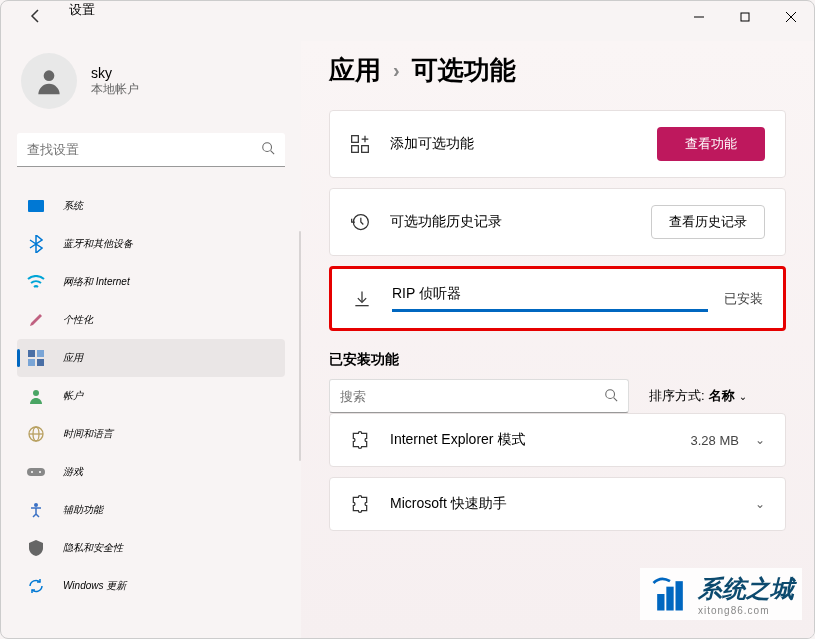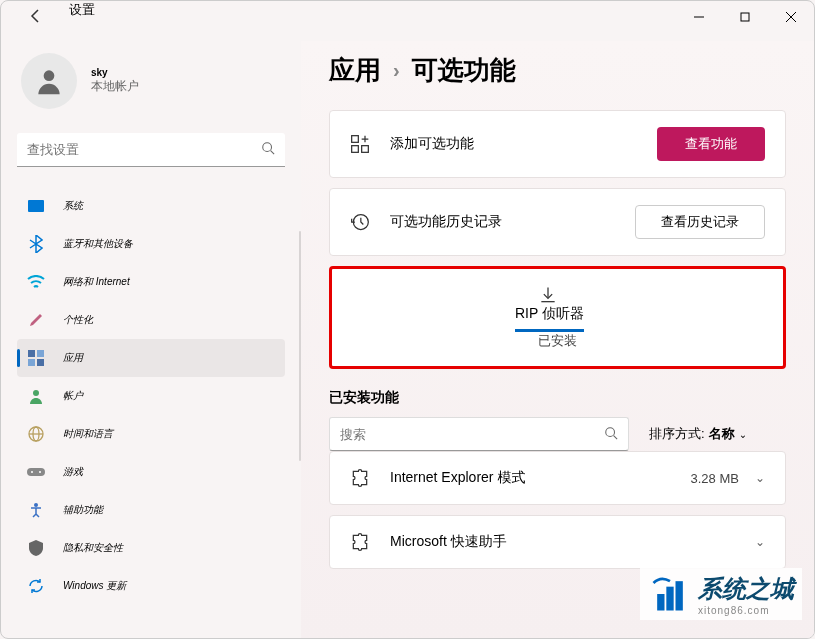--- a/index.html
+++ b/index.html
@@ -8,41 +8,41 @@
 .back-btn { width: 30px; height: 30px; display: flex; align-items: center; justify-content: center; font-size: 16px; cursor: pointer; }
 .app-title { font-size: 13px; margin-left: 18px; }
 .win-controls { position: absolute; top: 0; right: 0; display: flex; }
 .win-btn { width: 46px; height: 32px; display: flex; align-items: center; justify-content: center; font-size: 11px; cursor: pointer; }
 .win-btn svg { width: 10px; height: 10px; }
 .content-area { display: flex; height: calc(100% - 40px); }
 .sidebar { width: 300px; padding: 8px 16px 0 16px; position: relative; }
 .user-block { display: flex; align-items: center; margin-bottom: 20px; padding: 4px; }
 .avatar { width: 56px; height: 56px; border-radius: 50%; background: #e8e8e8; display: flex; align-items: center; justify-content: center; margin-right: 14px; }
 .avatar svg { width: 32px; height: 32px; fill: #666; }
-.user-name { font-size: 10px; font-weight: 700; }
+.user-name { font-size: 14px; font-weight: 400; }
 .user-sub { font-size: 12px; color: #666; }
 .search-box { display: flex; align-items: center; height: 34px; background: #fff; border-bottom: 1px solid #999; padding: 0 10px; margin-bottom: 20px; border-radius: 3px 3px 0 0; }
 .search-box input { flex: 1; border: none; outline: none; font-size: 13px; background: transparent; }
 .search-icon { font-size: 13px; color: #666; }
 .nav-list { list-style: none; }
 .nav-item { display: flex; align-items: center; height: 38px; padding: 0 10px; font-size: 10px; cursor: pointer; border-radius: 4px; position: relative; font-style: italic; }
 .nav-item .nicn { width: 18px; height: 18px; margin-right: 18px; display: flex; align-items: center; justify-content: center; font-size: 14px; }
 .nav-item.active { background: #eae6e6; }
 .nav-item.active::before { content: ""; position: absolute; left: 0; top: 10px; bottom: 10px; width: 3px; background: #0067c0; border-radius: 2px; }
 .sidebar-divider { position: absolute; right: 0; top: 190px; height: 230px; width: 2px; background: #d8d4d4; border-radius: 1px; }
 .main { flex: 1; padding: 12px 28px 0 28px; overflow: hidden; background: linear-gradient(180deg, #faf5f5 0%, #f6eff0 100%); }
 .breadcrumb { display: flex; align-items: center; font-size: 26px; font-weight: 600; margin-bottom: 22px; }
 .breadcrumb .sep { margin: 0 12px; color: #888; font-size: 20px; }
 .card { background: #fff; border: 1px solid #e6e0e0; border-radius: 4px; padding: 16px 20px; margin-bottom: 10px; display: flex; align-items: center; }
 .card-icon { width: 20px; height: 20px; margin-right: 20px; display: flex; align-items: center; justify-content: center; color: #333; }
 .card-title { flex: 1; font-size: 14px; }
 .card-btn { border: none; background: #be185d; color: #fff; height: 34px; padding: 0 28px; border-radius: 4px; font-size: 13px; cursor: pointer; }
-.card-btn.secondary { background: #fff; color: #000; border: 1px solid #ccc; padding: 0 25px; }
+.card-btn.secondary { background: #fff; color: #000; border: 1px solid #ccc; padding: 0 17px; }
 .section-label { font-size: 14px; font-weight: 600; margin: 20px 0 10px; }
-.highlighted-card { border: 3px solid #e60000; flex-direction: column; }
+.highlighted-card { border: 3px solid #e60000; }
 .recent-inner { flex: 1; margin-right: 16px; }
 .recent-name { font-size: 14px; margin-bottom: 6px; }
 .recent-bar { height: 3px; background: #0067c0; }
 .recent-status { font-size: 13px; color: #444; }
 .installed-controls { display: flex; align-items: center; gap: 20px; }
 .installed-search { flex: 1; display: flex; align-items: center; height: 34px; background: #fff; border: 1px solid #ddd; border-bottom: 1px solid #999; border-radius: 3px; padding: 0 10px; max-width: 300px; }
 .installed-search input { flex: 1; border: none; outline: none; font-size: 13px; background: transparent; }
 .sort-block { font-size: 13px; display: flex; align-items: center; }
 .sort-value { font-weight: 600; margin-left: 4px; }
 .sort-chev { margin-left: 4px; font-size: 10px; }

